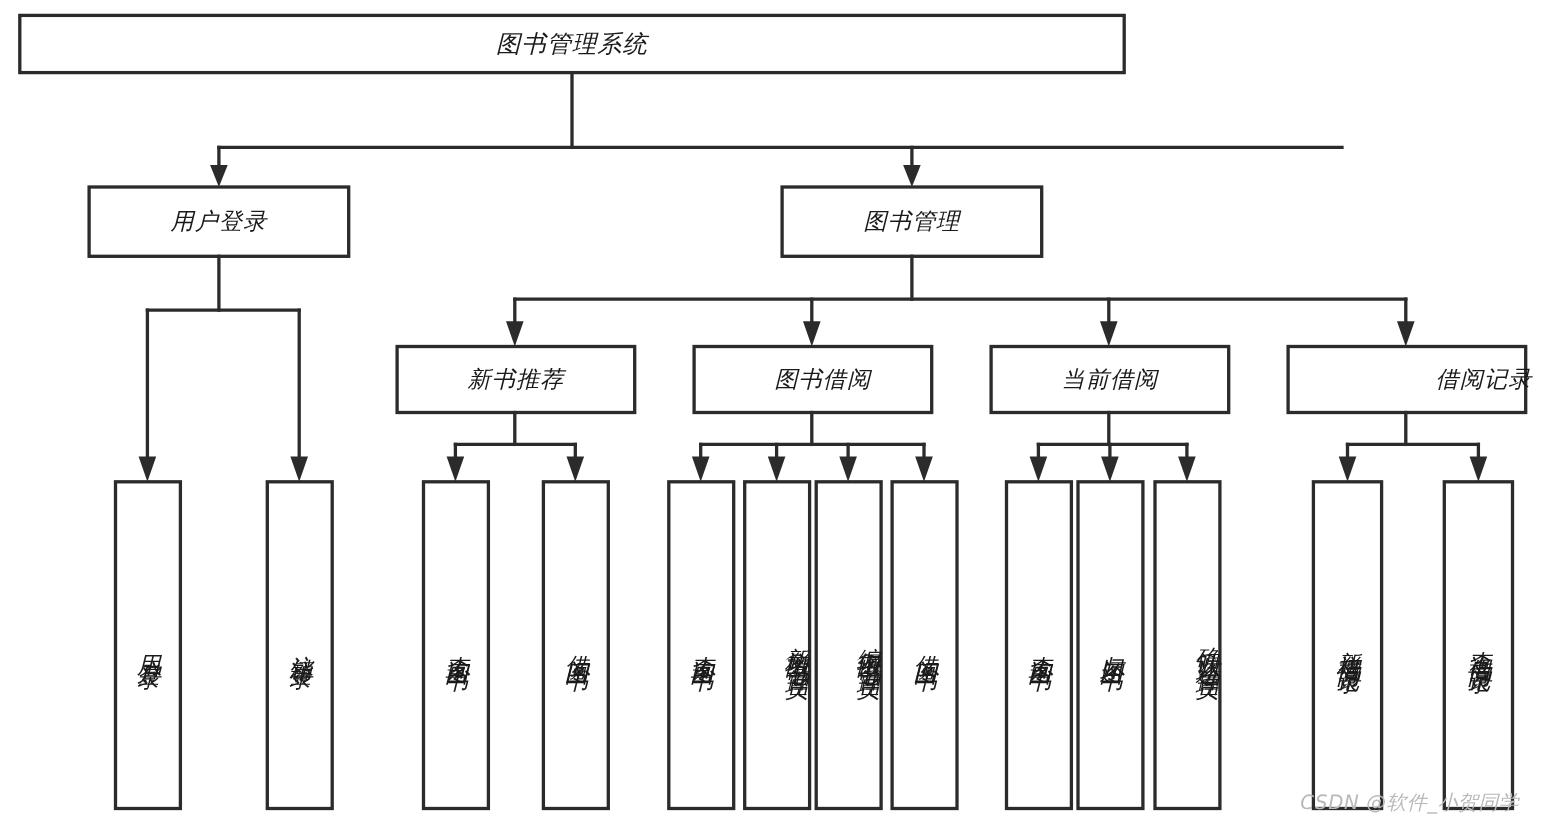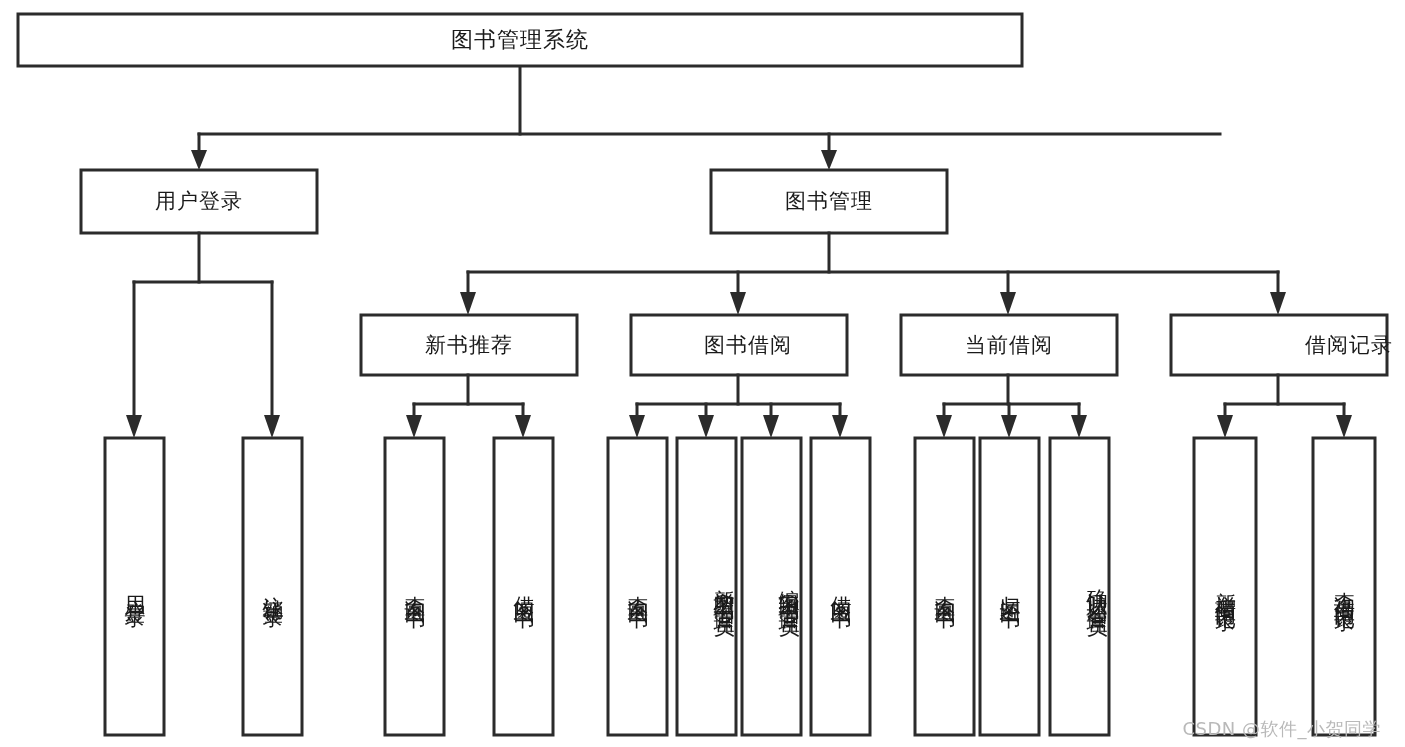--- a/index.html
+++ b/index.html
@@ -11,20 +11,21 @@
     width: 1405px;
     height: 747px;
     font-family: "DejaVu Sans", "Liberation Sans", sans-serif;
     overflow: hidden;
   }
   #diagram-root {
     position: relative;
     width: 1405px;
     height: 747px;
     background: #ffffff;
+    font-style: italic;
   }
   svg#diagram-svg {
     position: absolute;
     left: 0;
     top: 0;
     width: 1405px;
     height: 747px;
   }
   .node-box {
     fill: #ffffff;

